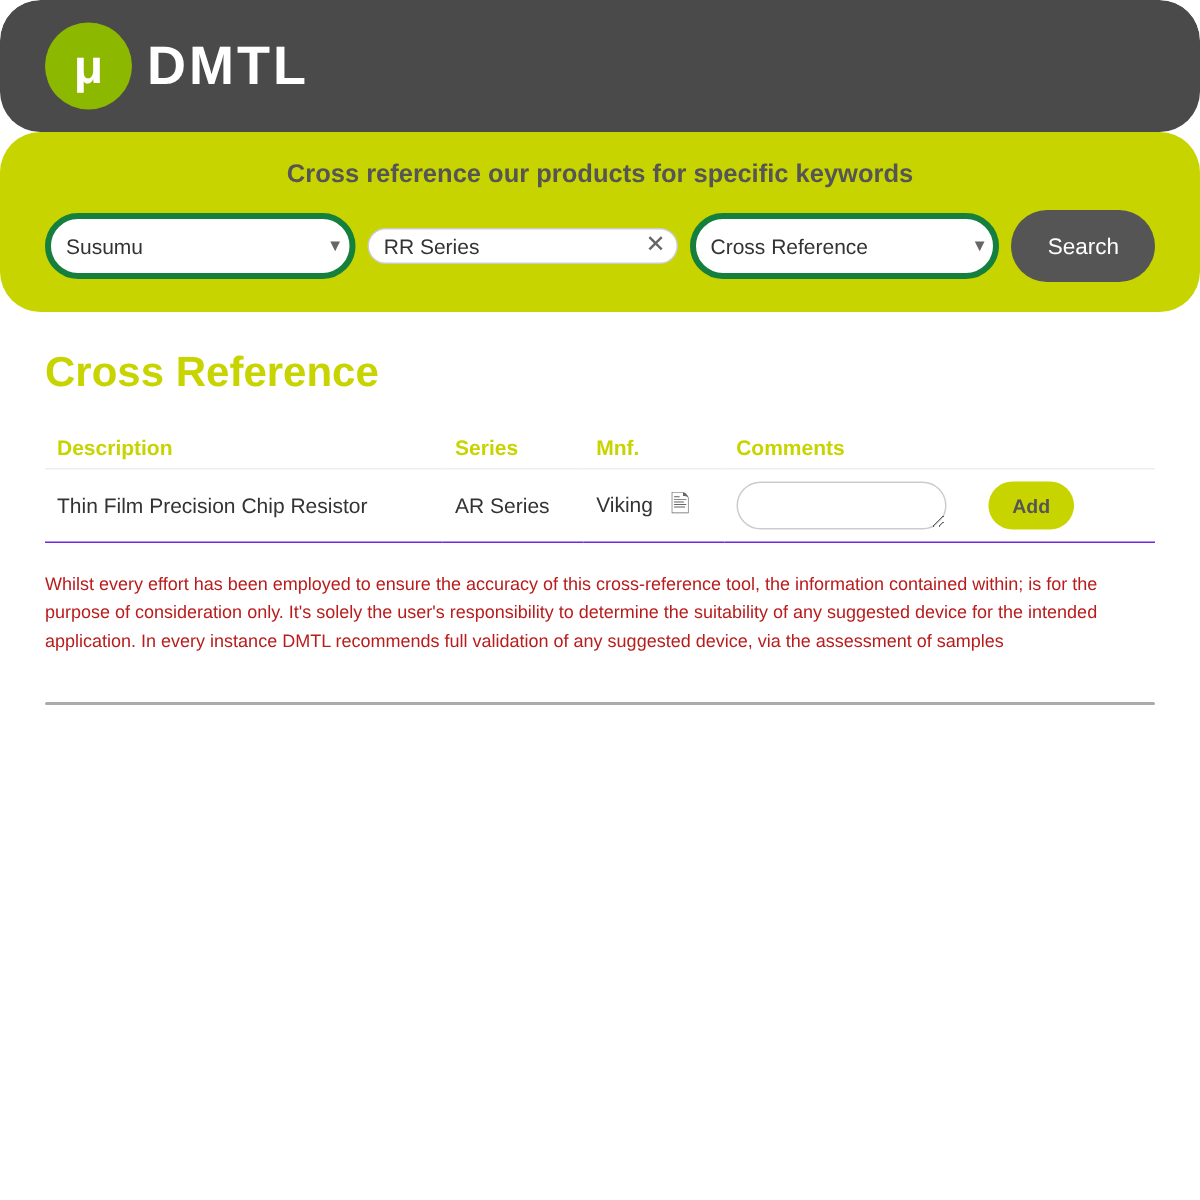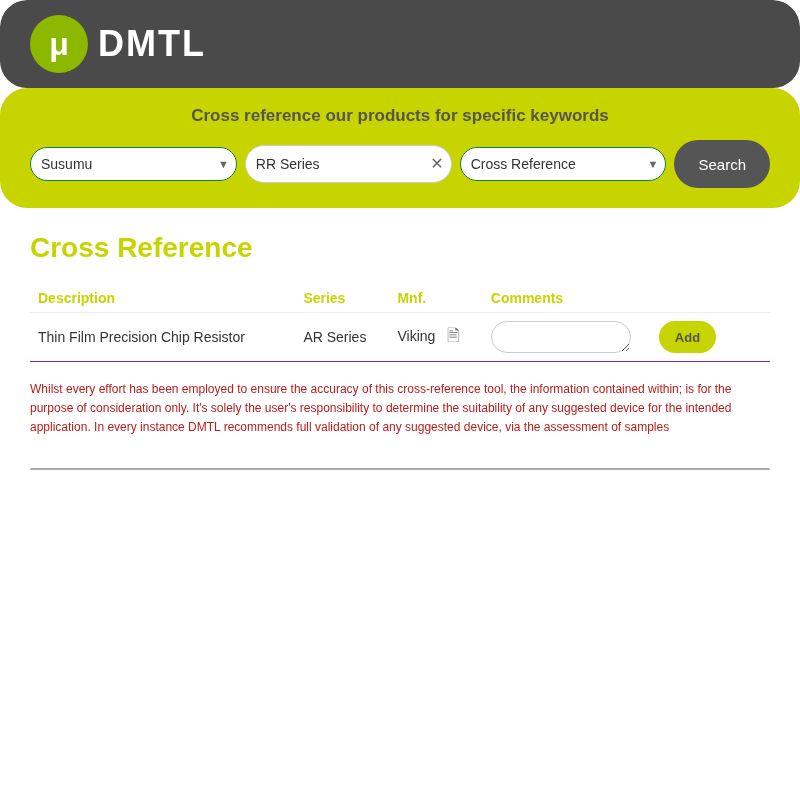--- a/index.html
+++ b/index.html
@@ -57,23 +57,23 @@
       display: flex;
       align-items: center;
       gap: 8px;
     }
     .select-wrapper {
       position: relative;
       flex: 1;
     }
     .select-wrapper select {
       width: 100%;
-      height: 34px;
+      height: 44px;
       padding: 0 28px 0 10px;
-      border: 1px solid #15803d;
+      border: 4px solid #15803d;
       background: white;
       font-size: 14px;
       appearance: none;
       -webkit-appearance: none;
       cursor: pointer;
       color: #333;
     }
     .select-arrow {
       position: absolute;
       right: 8px;
@@ -82,21 +82,21 @@
       color: #666;
       pointer-events: none;
       font-size: 11px;
     }
     .input-wrapper {
       position: relative;
       flex: 1;
     }
     .input-wrapper input {
       width: 100%;
-      height: 38px;
+      height: 24px;
       padding: 0 28px 0 10px;
       border: 1px solid #ccc;
       background: white;
       font-size: 14px;
       color: #333;
     }
     .input-clear {
       position: absolute;
       right: 8px;
       top: 50%;

